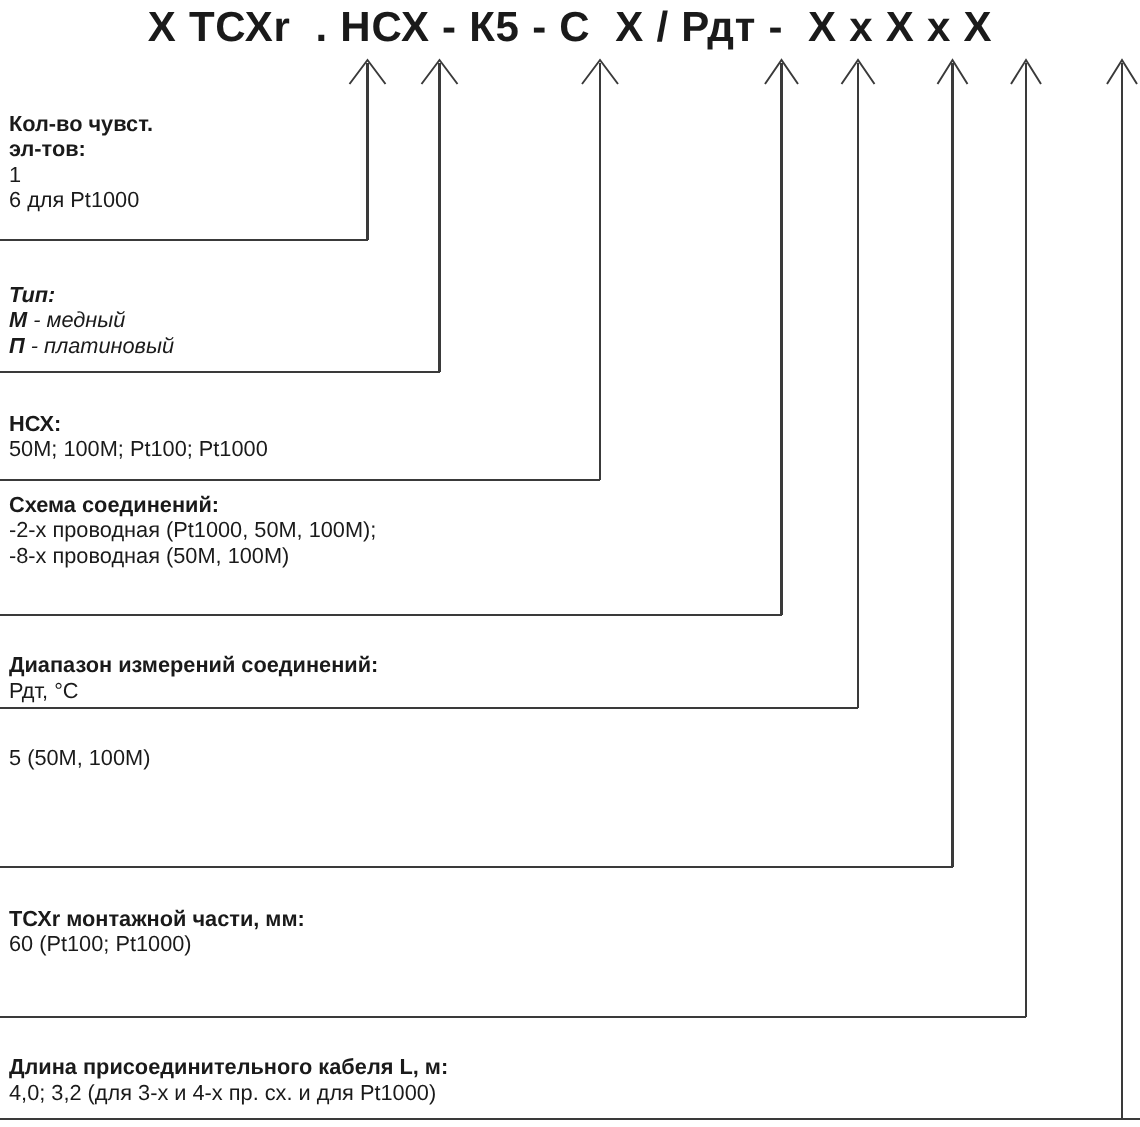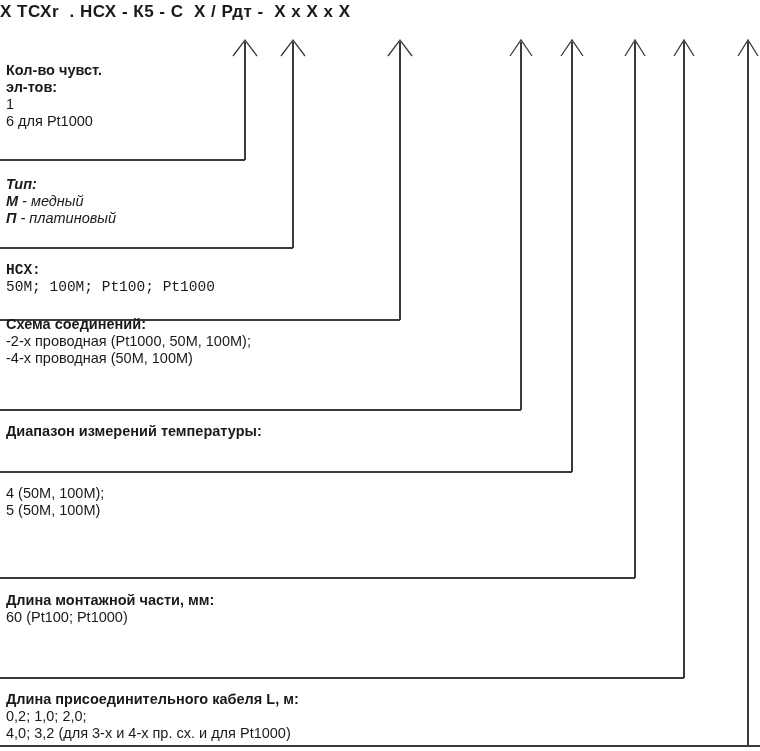--- a/index.html
+++ b/index.html
@@ -15,22 +15,22 @@
     color: #1a1a1a;
     overflow: hidden;
   }
 
   
   #formula {
     position: absolute;
     left: 0;
     top: 2px;
     width: 760px;
-    text-align: left;
-    font-size: 17px;
+    text-align: center;
+    font-size: 28px;
     font-weight: bold;
     letter-spacing: 0.5px;
     white-space: pre;
     color: #1a1a1a;
   }
 
   
   #leaders {
     position: absolute;
     left: 0;
@@ -39,20 +39,21 @@
     height: 751px;
     pointer-events: none;
   }
 
   
   .block {
     position: absolute;
     left: 0;
     box-sizing: border-box;
     padding-left: 6px;
+    margin-top: 13px;
   }
   .block .ttl {
     font-size: 14.5px;
     font-weight: bold;
     line-height: 17px;
     white-space: pre;
   }
   .block .ln {
     font-size: 14.5px;
     font-weight: normal;
@@ -110,42 +111,41 @@
   <div class="ln">1</div>
   <div class="ln">6 для Pt1000</div>
 </div>
 
 <div class="block" style="top:176px;font-style:italic;">
   <div class="ttl">Тип:</div>
   <div class="ln"><b>М</b><span> - медный</span></div>
   <div class="ln"><b>П</b><span> - платиновый</span></div>
 </div>
 
-<div class="block" style="top:262px;font-family:Liberation Mono, monospace;">
+<div class="block" style="top:262px;">
   <div class="ttl">НСХ:</div>
   <div class="ln">50М; 100М; Pt100; Pt1000</div>
 </div>
 
 <div class="block" style="top:316px;">
   <div class="ttl">Схема соединений:</div>
   <div class="ln">-2-х проводная (Pt1000, 50М, 100М);</div>
-  <div class="ln">-4-х проводная (50М, 100М)</div>
+  <div class="ln">-8-х проводная (50М, 100М)</div>
 </div>
 
 <div class="block" style="top:423px;">
-  <div class="ttl">Диапазон измерений температуры:</div>
+  <div class="ttl">Диапазон измерений соединений:</div>
+  <div class="ln">Рдт, °С</div>
 </div>
 
 <div class="block" style="top:485px;">
-  <div class="ln">4 (50М, 100М);</div>
   <div class="ln">5 (50М, 100М)</div>
 </div>
 
 <div class="block" style="top:592px;">
-  <div class="ttl">Длина монтажной части, мм:</div>
+  <div class="ttl">ТСХr монтажной части, мм:</div>
   <div class="ln">60 (Pt100; Pt1000)</div>
 </div>
 
 <div class="block" style="top:691px;">
   <div class="ttl">Длина присоединительного кабеля L, м:</div>
-  <div class="ln">0,2; 1,0; 2,0;</div>
   <div class="ln">4,0; 3,2 (для 3-х и 4-х пр. сх. и для Pt1000)</div>
 </div>
 
 </body></html>

